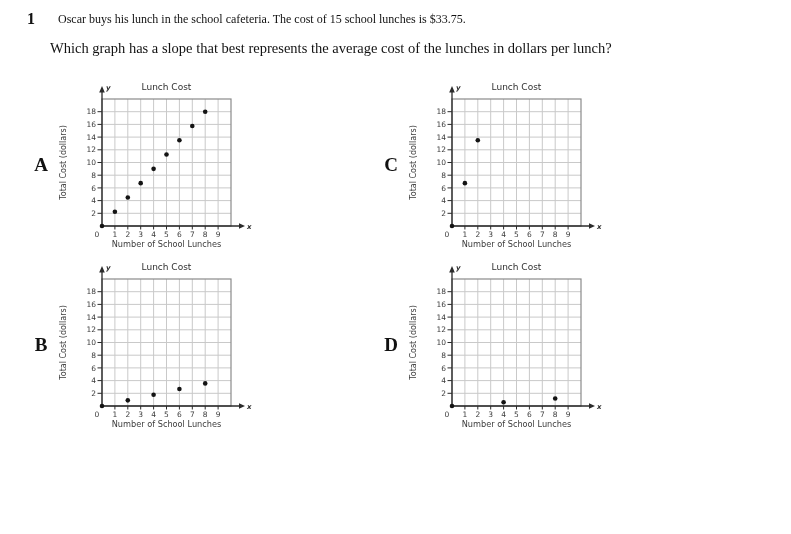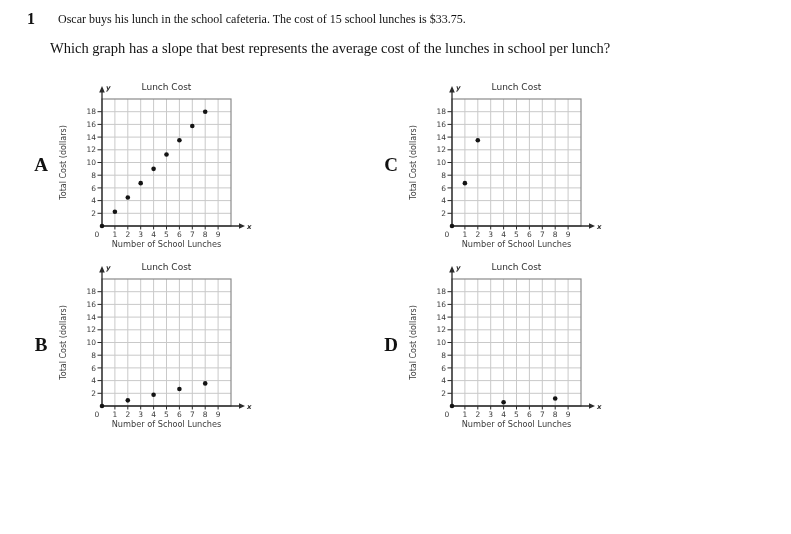--- a/index.html
+++ b/index.html
@@ -22,21 +22,21 @@
   #blk-c{left:376px;top:77px;}
   #blk-b{left:26px;top:257px;}
   #blk-d{left:376px;top:257px;}
 </style>
 </head>
 <body>
 
 <div class="question-header">
   <span class="qnum">1</span>
   <div class="qline1">Oscar buys his lunch in the school cafeteria. The cost of 15 school lunches is $33.75.</div>
-  <div class="qline2">Which graph has a slope that best represents the average cost of the lunches in school per lunch?</div>
+  <div class="qline2">Which graph has a slope that best represents the average cost of the lunches in dollars per lunch?</div>
 </div>
 
 <div class="chart-block" id="blk-a">
   <span class="opt-letter">A</span>
   <svg viewBox="0 0 200 176" width="200" height="176">
       <rect x="46" y="22" width="129" height="127" fill="#ffffff"></rect>
       <line x1="58.9" y1="22" x2="58.9" y2="149" stroke="#c9c9c9" stroke-width="1"></line>
       <line x1="46" y1="136.3" x2="175" y2="136.3" stroke="#c9c9c9" stroke-width="1"></line>
       <line x1="71.8" y1="22" x2="71.8" y2="149" stroke="#c9c9c9" stroke-width="1"></line>
       <line x1="46" y1="123.6" x2="175" y2="123.6" stroke="#c9c9c9" stroke-width="1"></line>

